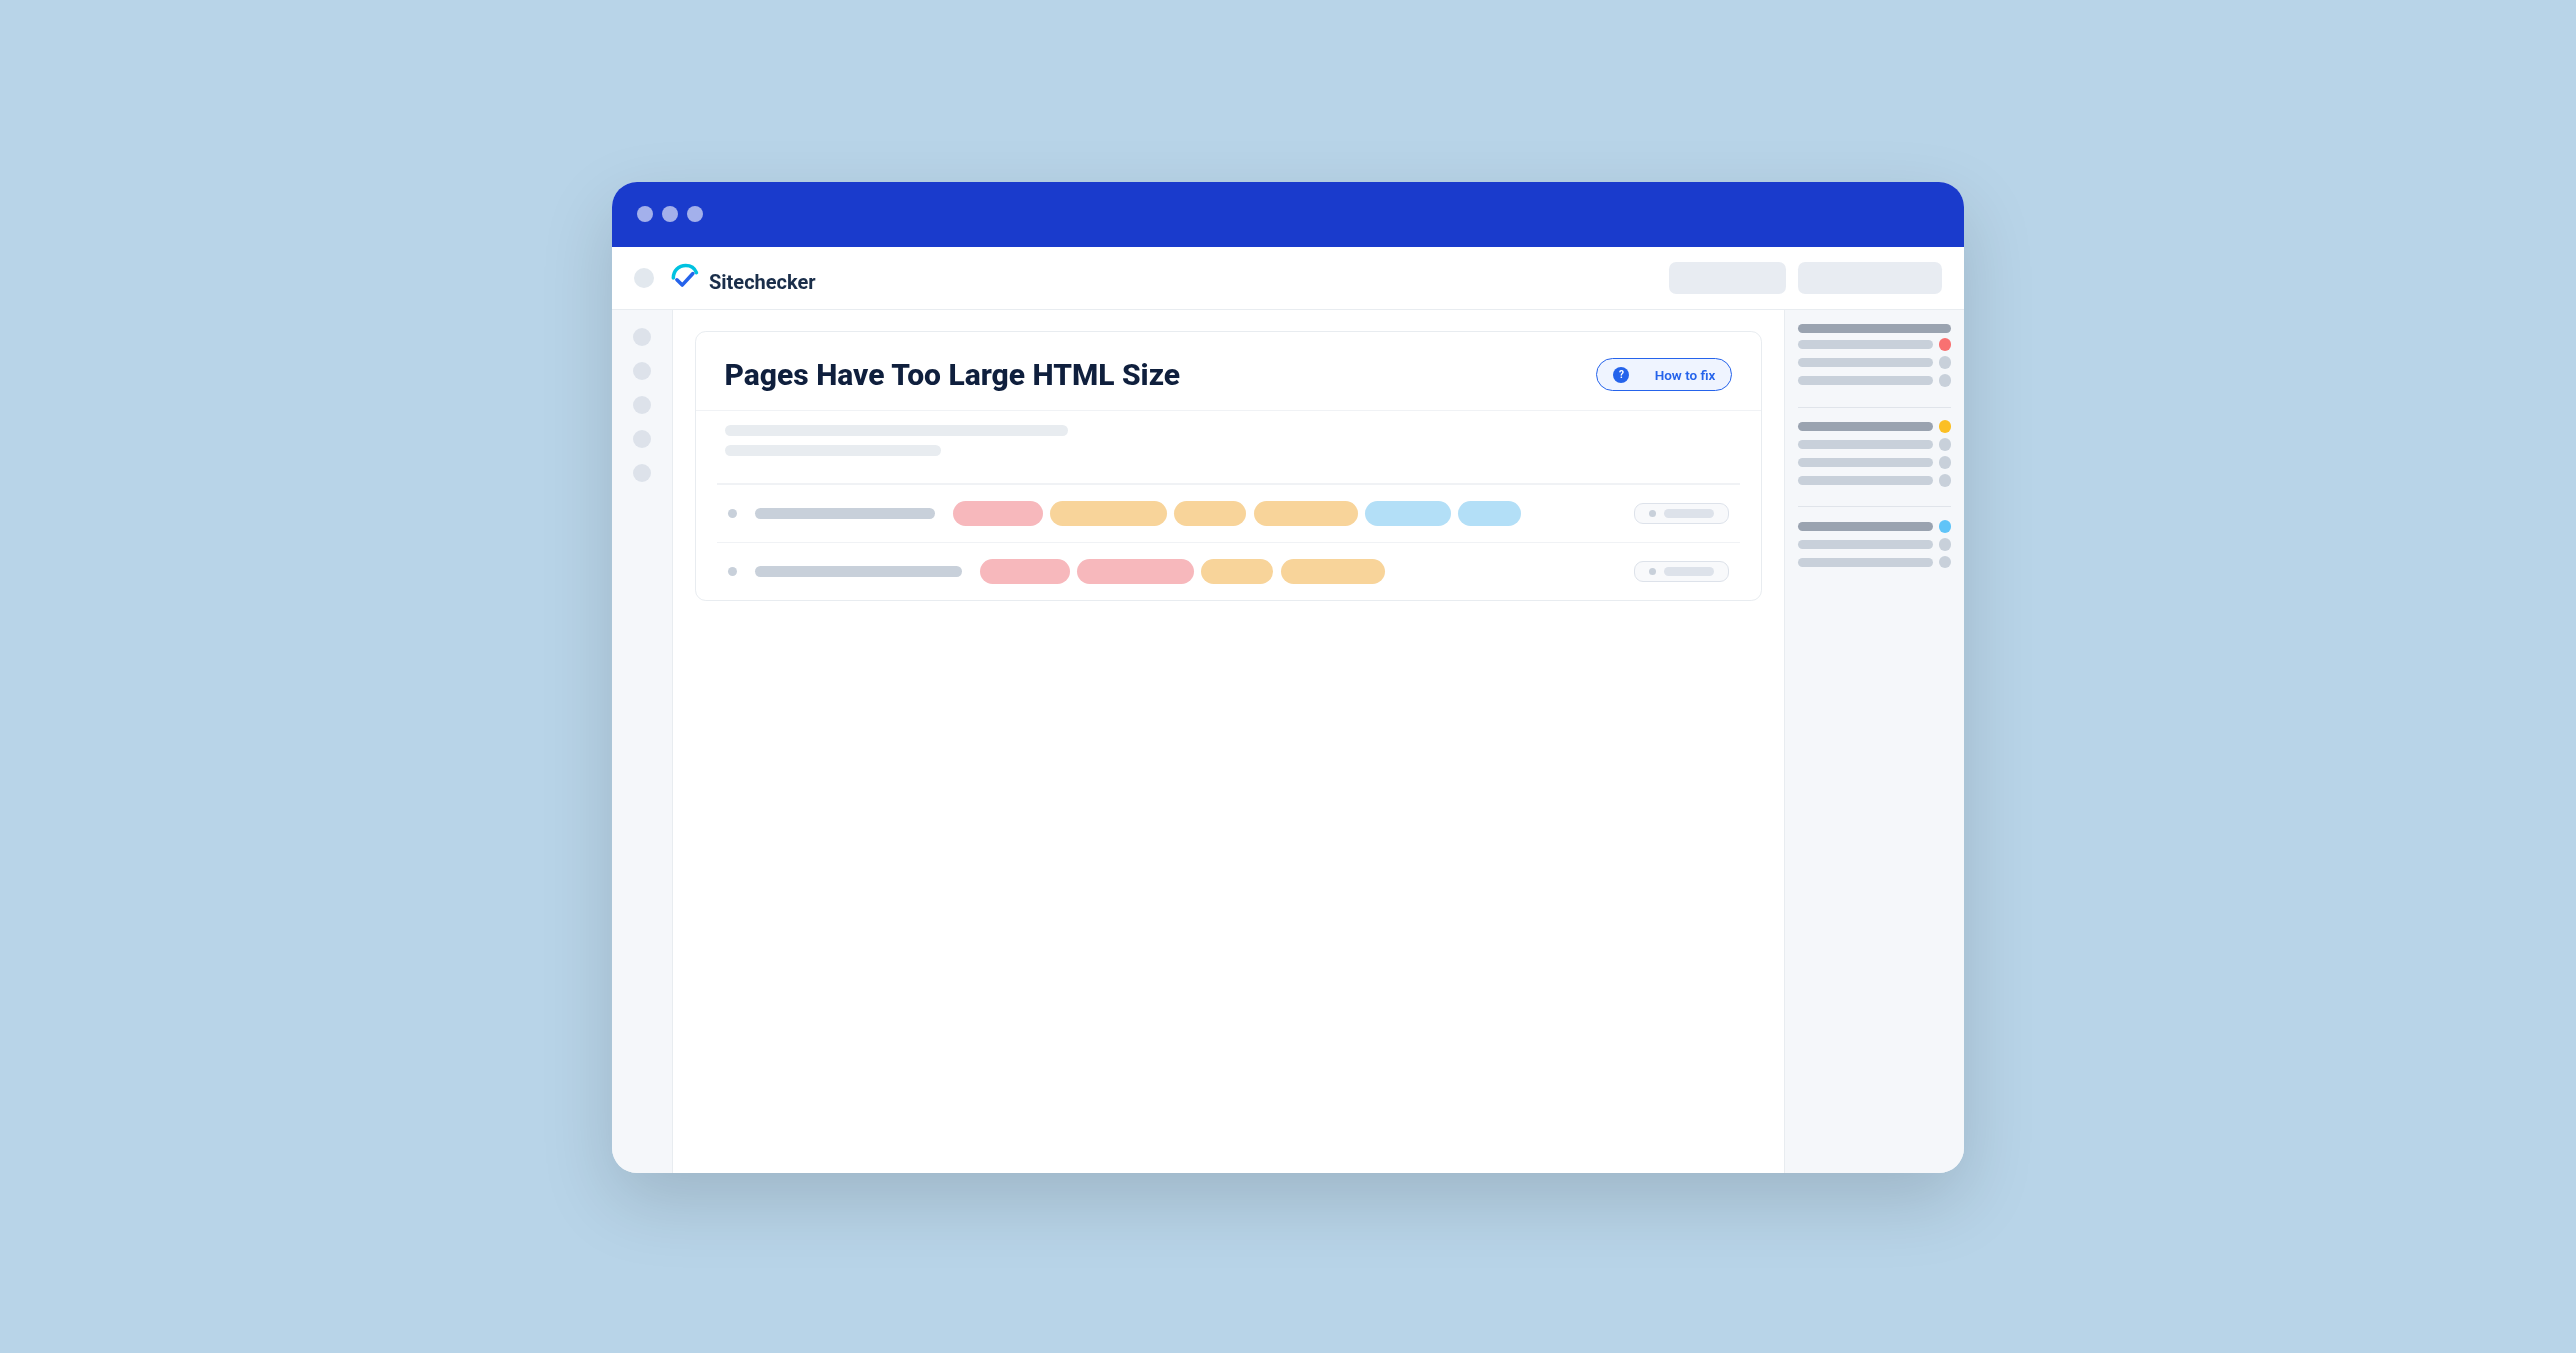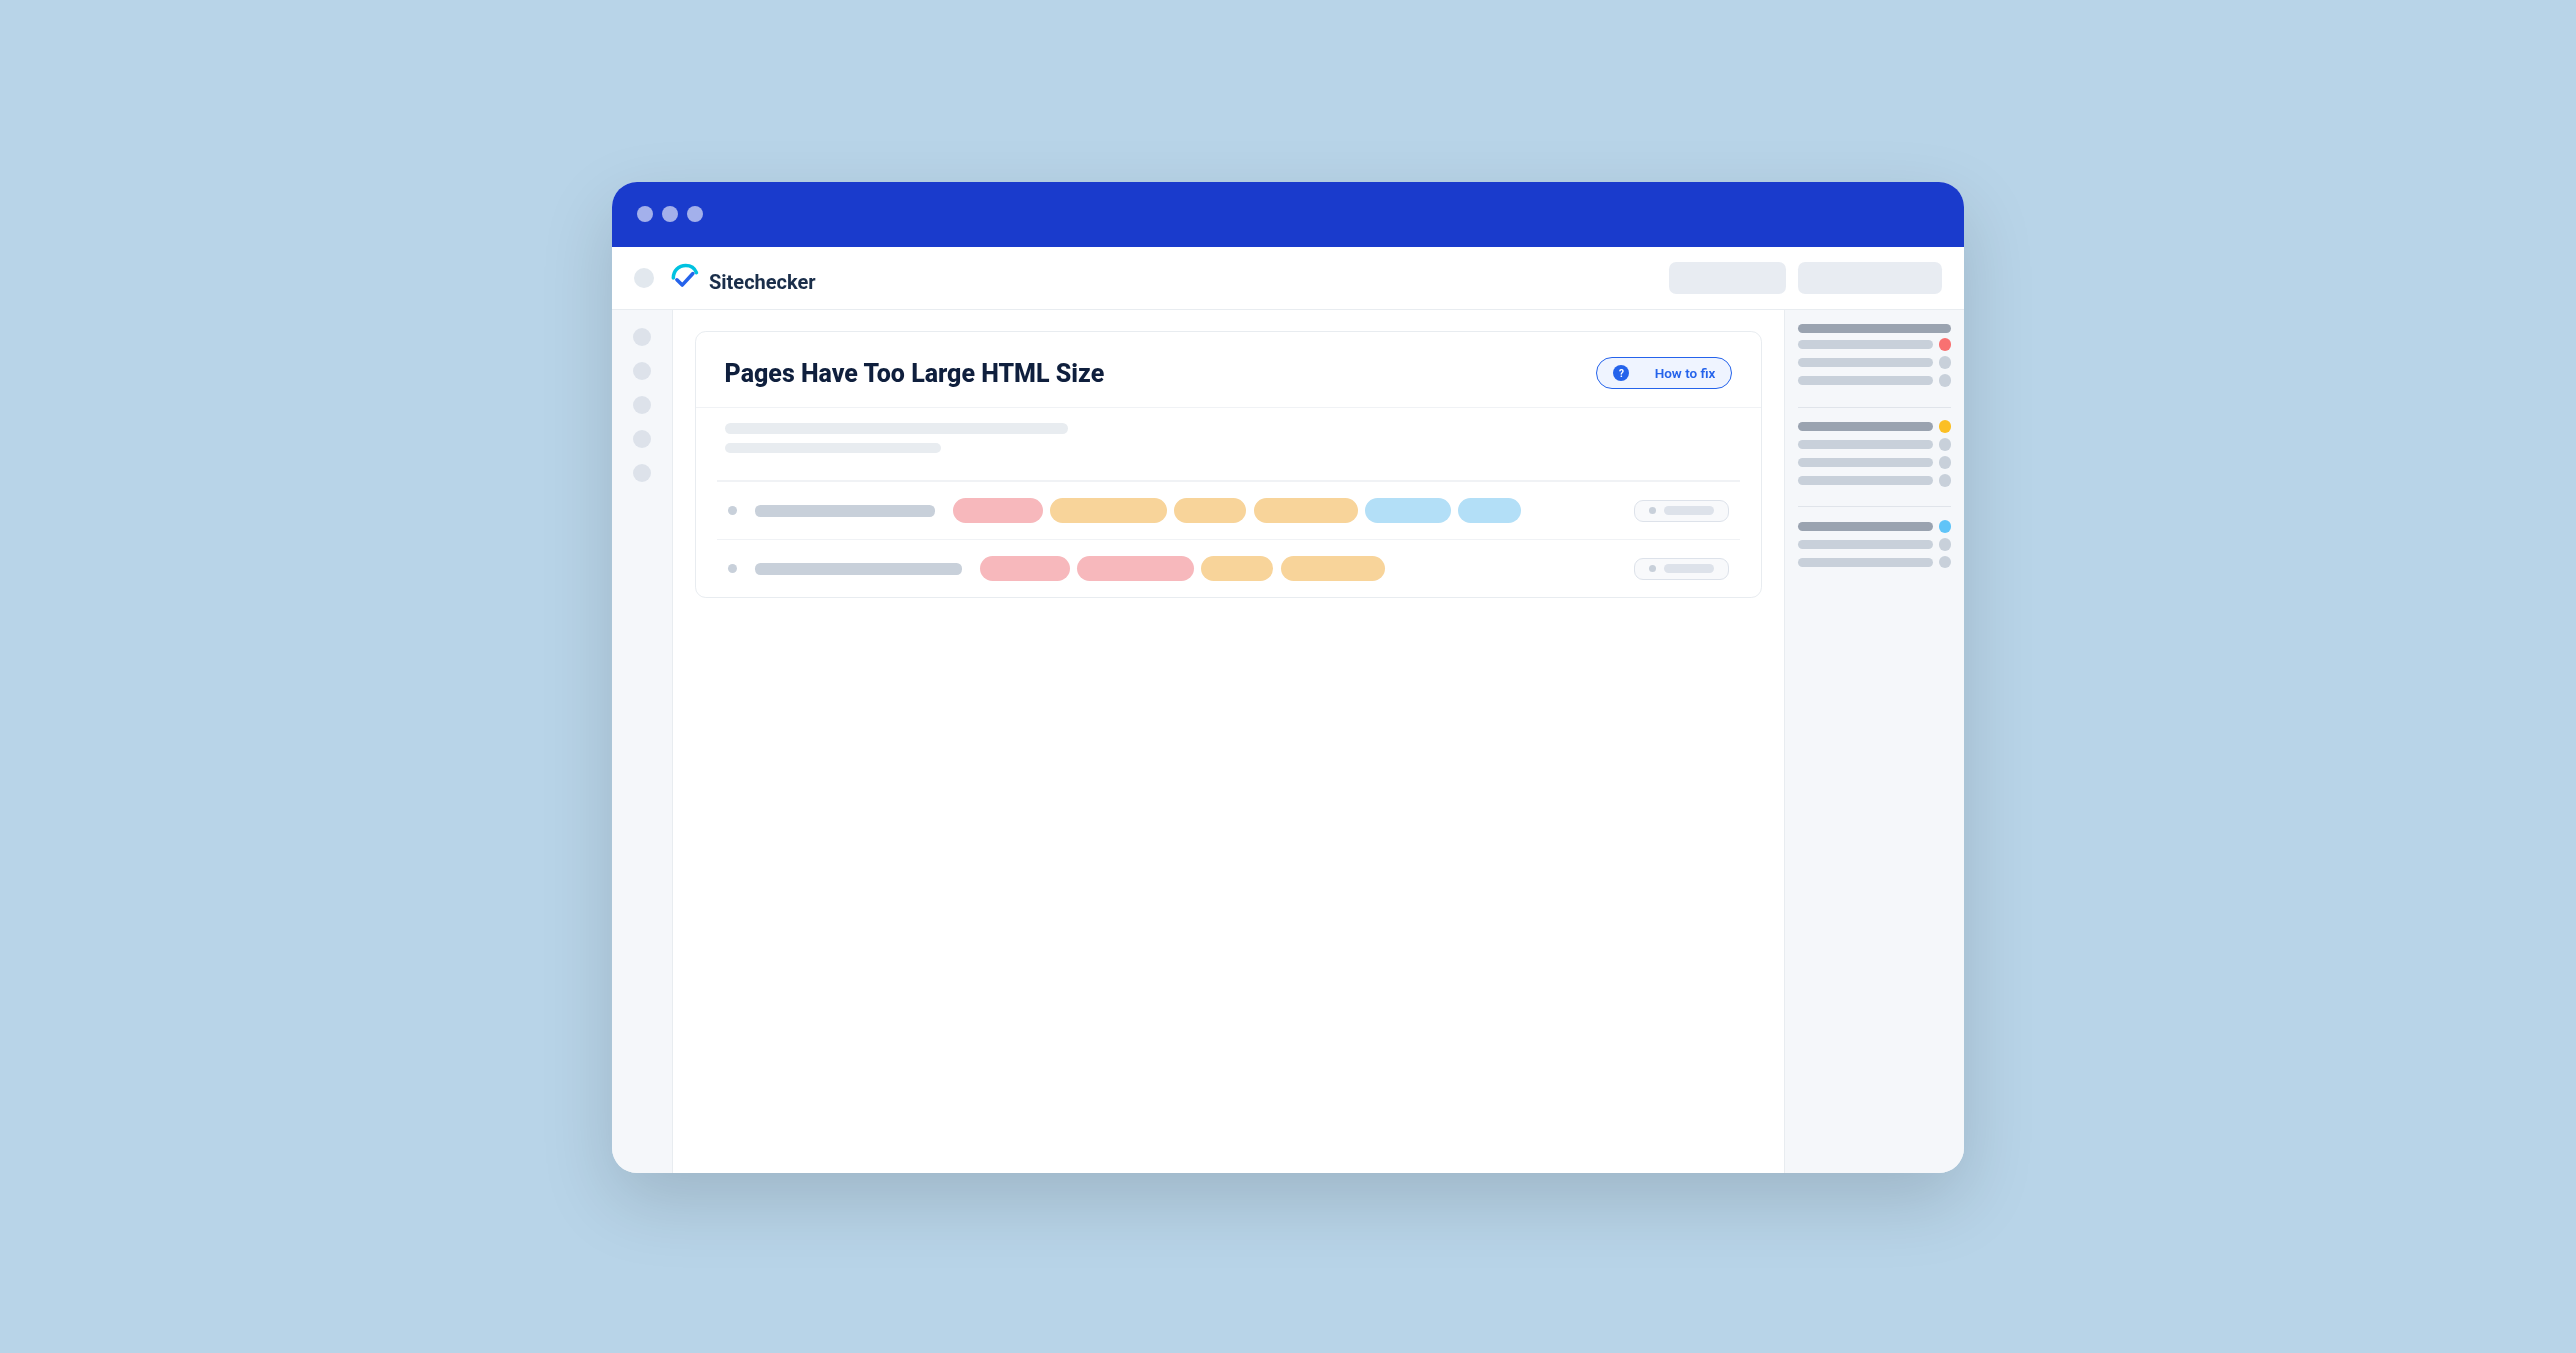--- a/index.html
+++ b/index.html
@@ -134,21 +134,21 @@
 
     .panel-header {
       padding: 25px 29px 18px;
       border-bottom: 0.9px solid #f0f2f5;
       display: flex;
       align-items: center;
       gap: 18px;
     }
 
     .panel-title {
-      font-size: 25px;
+      font-size: 30px;
       font-weight: 800;
       color: #0f1f3d;
       flex: 1;
     }
 
     .how-to-fix-btn {
       display: flex;
       align-items: center;
       gap: 7.2px;
       padding: 7.2px 16px;

